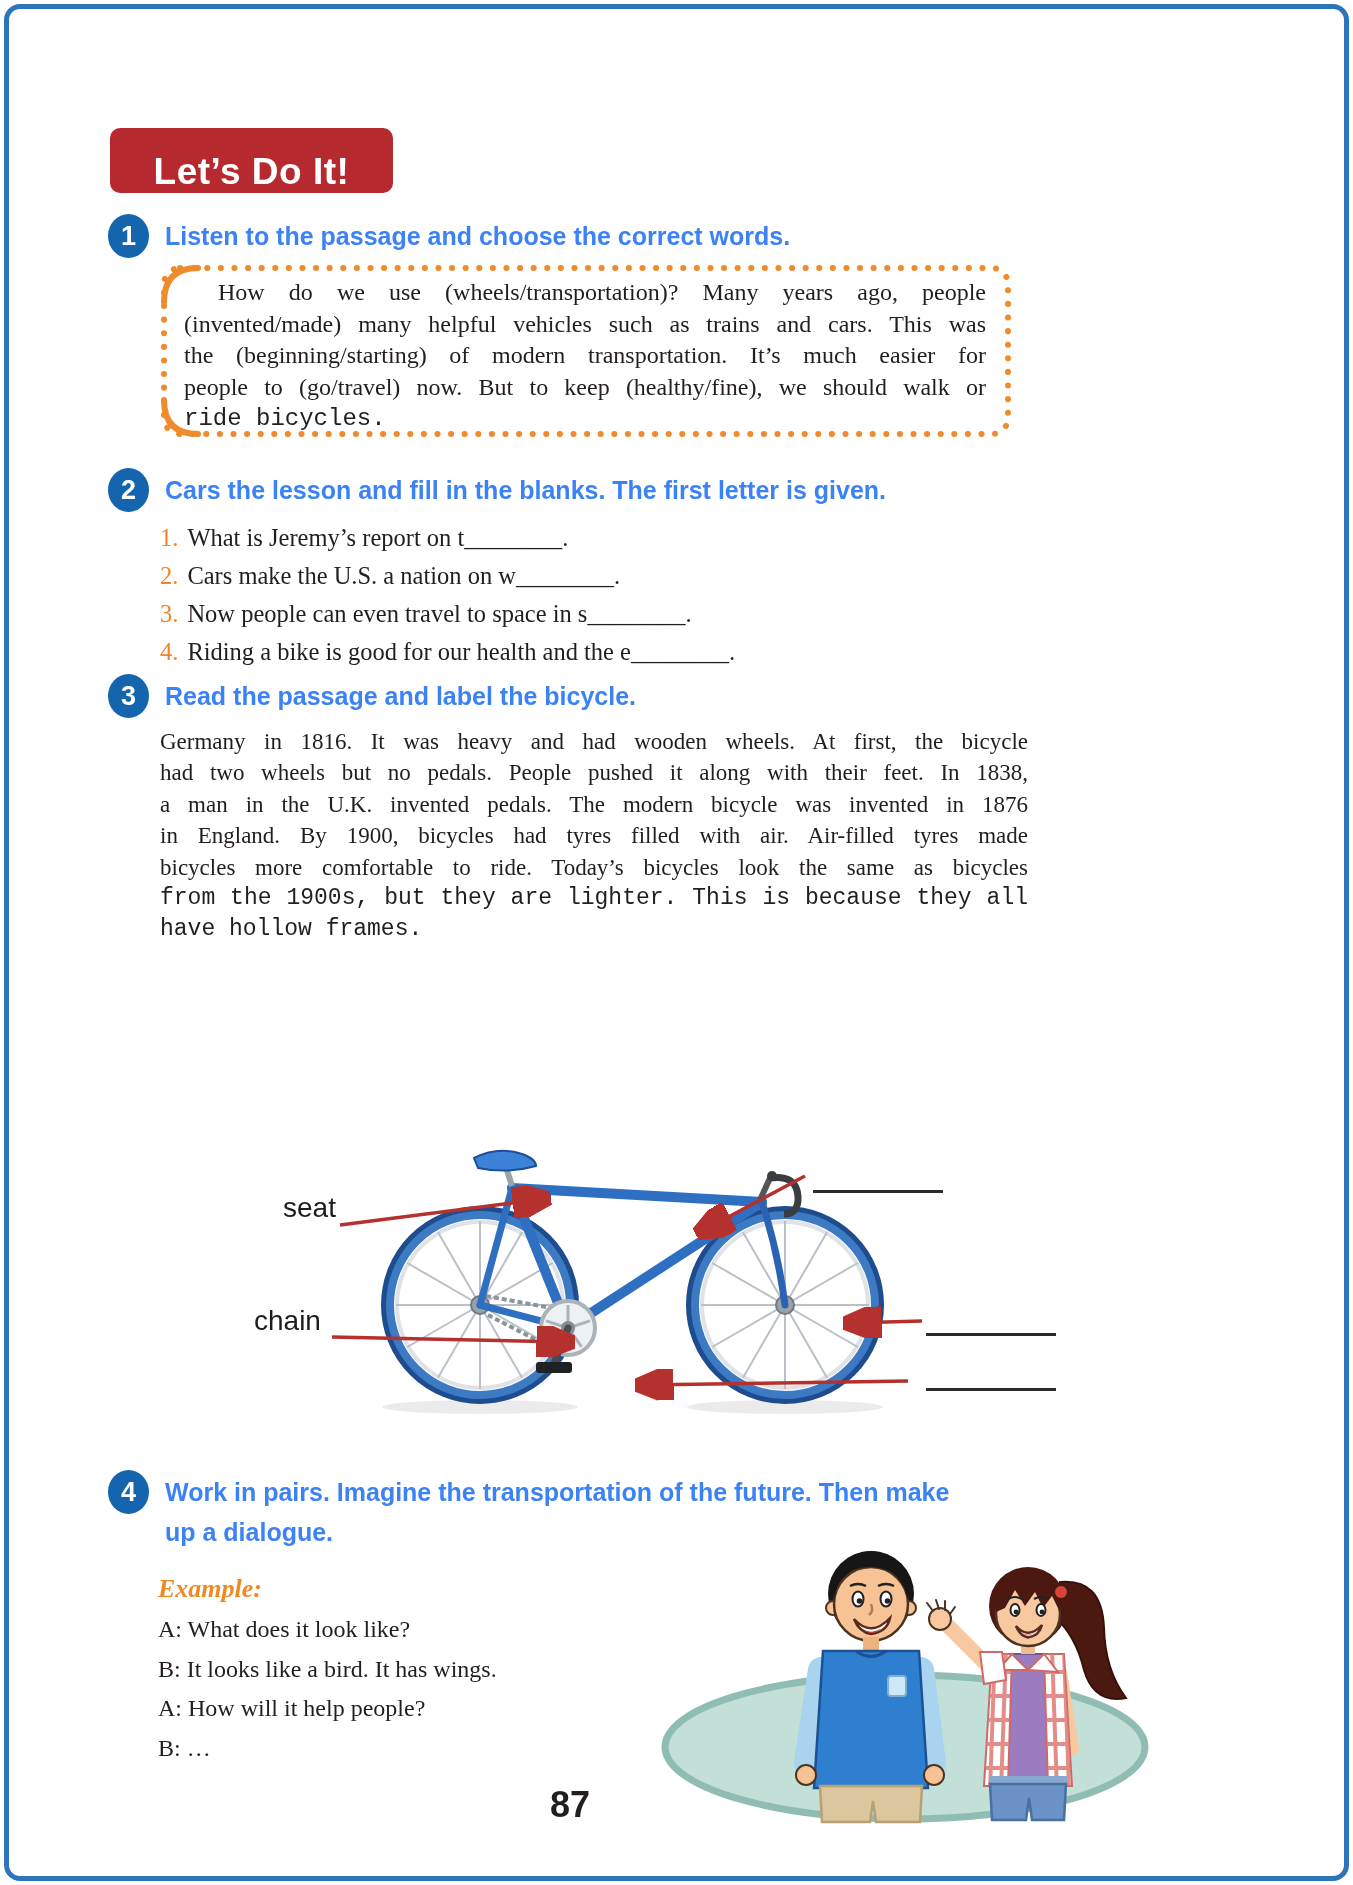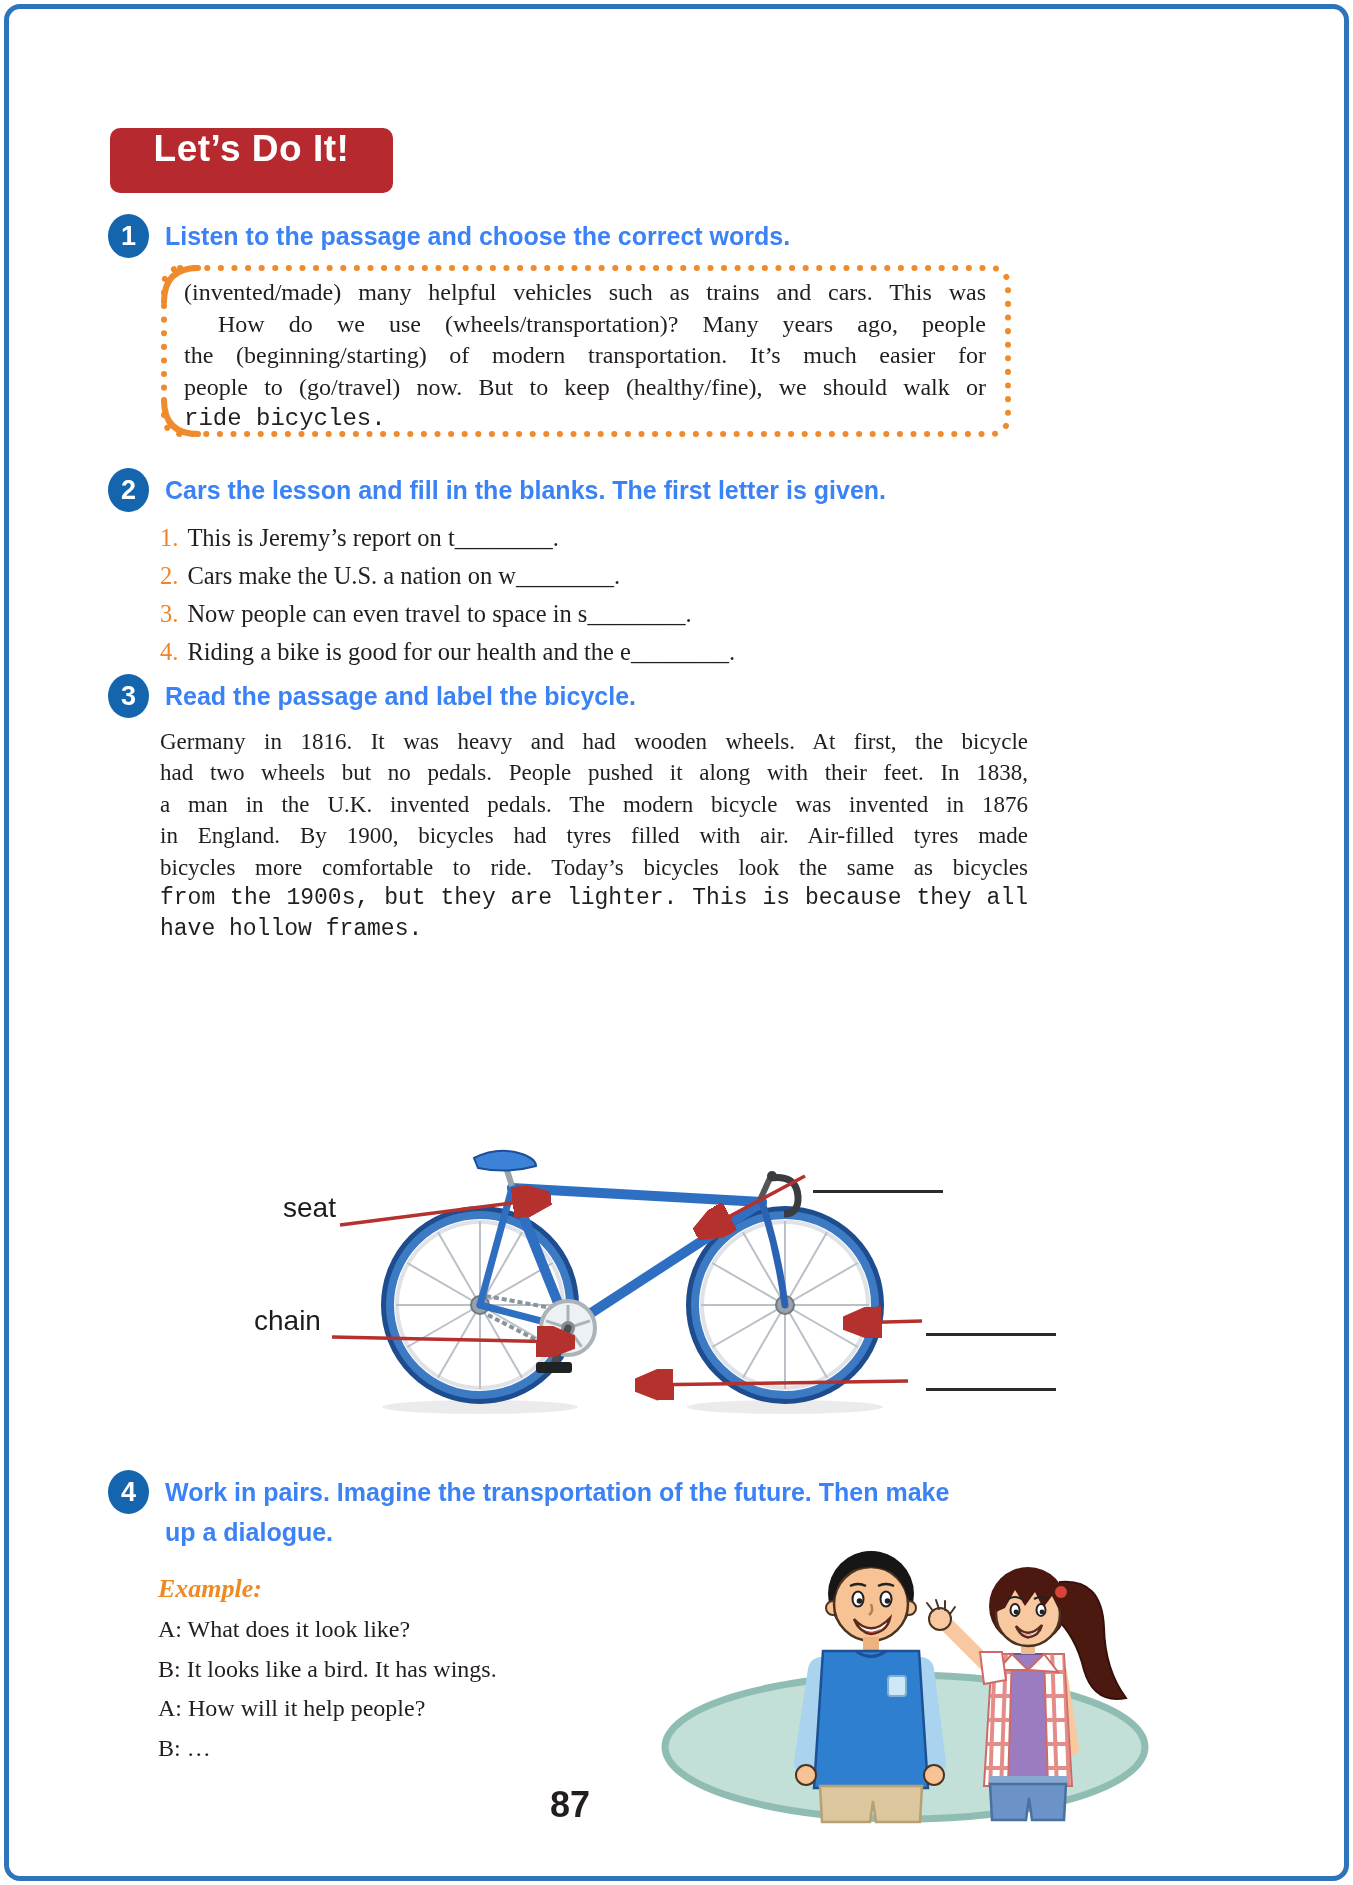--- a/index.html
+++ b/index.html
@@ -7,21 +7,21 @@
     position:relative; width:1353px; height:1885px; background:#ffffff;
     font-family:"Liberation Serif", serif; color:#221d1e; overflow:hidden;
   }
   .frame {
     position:absolute; inset:4px; border:5px solid #2e74ba; border-radius:16px;
     pointer-events:none;
   }
   
   .banner {
     position:absolute; left:110px; top:128px; width:283px; height:65px;
-    background:#b5292f; border-radius:10px; display:flex; align-items:flex-start; justify-content:center;
+    background:#b5292f; border-radius:10px; display:flex; align-items:flex-end; justify-content:center;
   }
   .banner-label {
     color:#ffffff; font-family:"Liberation Sans", sans-serif; font-weight:bold;
     font-size:37px; letter-spacing:0.5px;
   }
   
   .ex-header { position:absolute; display:flex; align-items:flex-start; gap:16px; }
   .num-circle {
     flex:none; width:41px; height:44px; border-radius:50%; background:#1565ae;
     color:#fff; font-family:"Liberation Sans", sans-serif; font-weight:bold; font-size:27px;
@@ -85,35 +85,35 @@
     <span class="num-circle">1</span>
     <span class="ex-heading">Listen to the passage and choose the correct words.</span>
   </div>
 
   <div class="dashed-box">
     <svg class="border-svg" width="852" height="174" viewBox="0 0 852 174">
       <rect x="4" y="4" width="844" height="166" rx="16" fill="none" stroke="#ef8a2d" stroke-width="6" stroke-dasharray="0.1 13.5" stroke-linecap="round"></rect>
       <path d="M4,38 Q4,4 38,4" fill="none" stroke="#ef8a2d" stroke-width="6" stroke-linecap="round"></path>
       <path d="M4,136 Q4,170 38,170" fill="none" stroke="#ef8a2d" stroke-width="6" stroke-linecap="round"></path>
     </svg>
+    <div class="jline indent">How do we use (wheels/transportation)? Many years ago, people</div>
     <div class="jline">(invented/made) many helpful vehicles such as trains and cars. This was</div>
-    <div class="jline indent">How do we use (wheels/transportation)? Many years ago, people</div>
     <div class="jline">the (beginning/starting) of modern transportation. It’s much easier for</div>
     <div class="jline">people to (go/travel) now. But to keep (healthy/fine), we should walk or</div>
     <div class="jline last">ride bicycles.</div>
   </div>
 
   <div class="ex-header" style="left:108px; top:470px;">
     <span class="num-circle">2</span>
     <span class="ex-heading">Cars the lesson and fill in the blanks. The first letter is given.</span>
   </div>
 
   <div class="ex2-items">
     <div class="item">
-      <span class="item-num">1.</span><span>This is Jeremy’s report on t________.</span>
+      <span class="item-num">1.</span><span>What is Jeremy’s report on t________.</span>
     </div>
     <div class="item">
       <span class="item-num">2.</span><span>Cars make the U.S. a nation on w________.</span>
     </div>
     <div class="item">
       <span class="item-num">3.</span><span>Now people can even travel to space in s________.</span>
     </div>
     <div class="item">
       <span class="item-num">4.</span><span>Riding a bike is good for our health and the e________.</span>
     </div>

